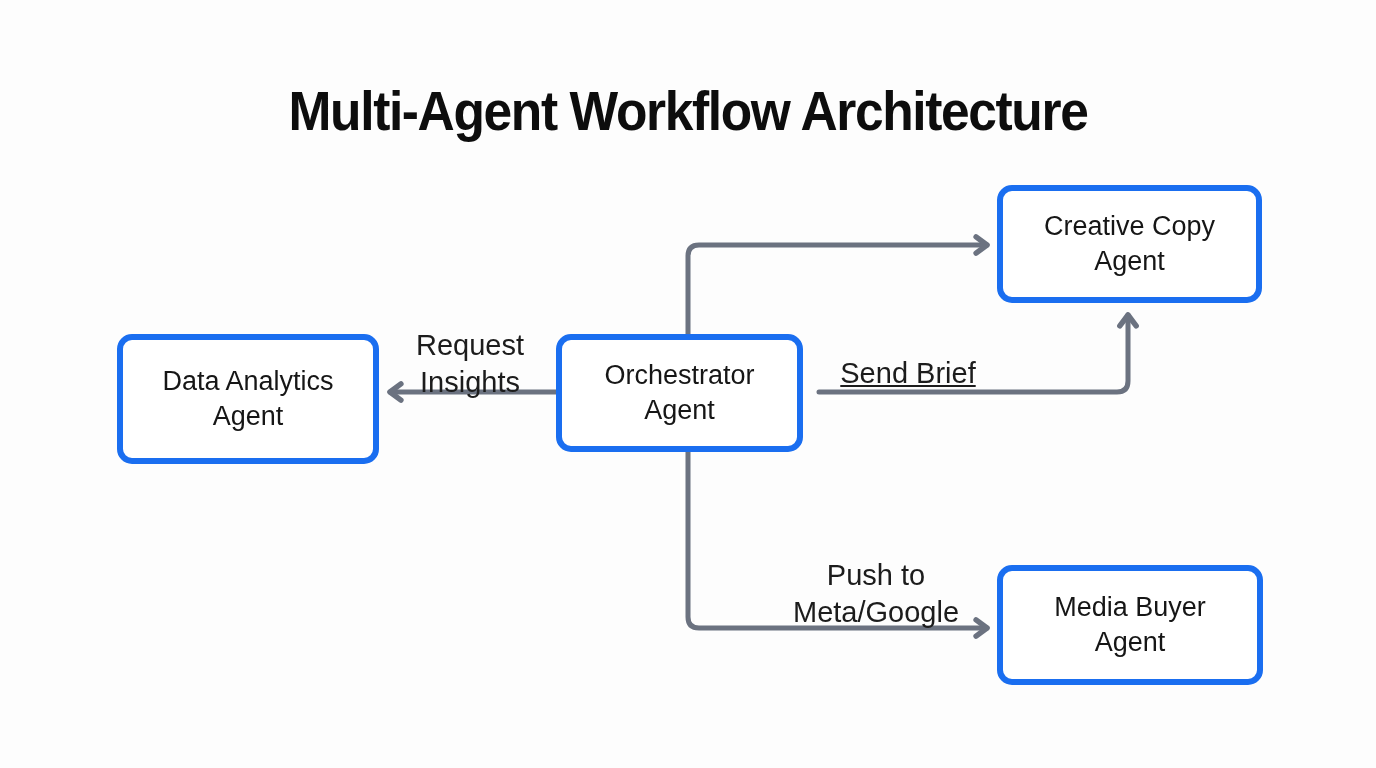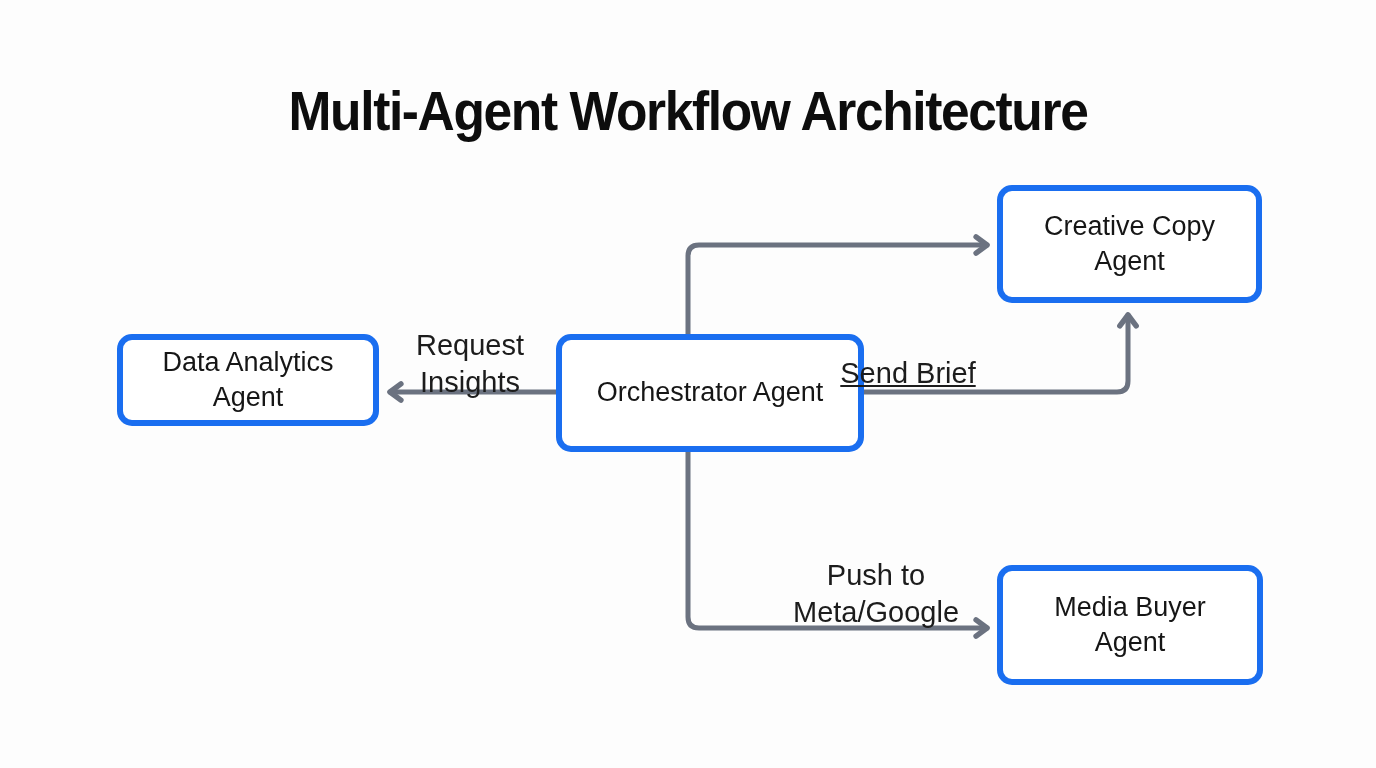--- a/index.html
+++ b/index.html
@@ -16,22 +16,22 @@
     transform:scaleX(0.92);transform-origin:50% 50%;white-space:nowrap;
   }
   .connectors{position:absolute;left:0;top:0;width:1376px;height:768px;}
   .connectors path.edge{fill:none;stroke:var(--connector);stroke-width:5;stroke-linecap:round;}
   .arrowhead{fill:none;stroke:var(--connector);stroke-width:5;stroke-linecap:round;stroke-linejoin:round;}
   .node{
     position:absolute;display:flex;align-items:center;justify-content:center;text-align:center;
     background:var(--node-fill);border:6px solid var(--node-border);border-radius:15px;
     color:var(--node-text);font-size:27px;line-height:1.3;padding:4px 24px;
   }
-  .node-data-analytics{left:117px;top:334px;width:262px;height:92px;}
-  .node-orchestrator  {left:556px;top:334px;width:308px;height:118px;}
+  .node-data-analytics{left:117px;top:334px;width:262px;height:130px;}
+  .node-orchestrator  {left:556px;top:334px;width:247px;height:118px;}
   .node-creative-copy {left:997px;top:185px;width:265px;height:118px;}
   .node-media-buyer   {left:997px;top:565px;width:266px;height:120px;}
   .edge-label{
     position:absolute;text-align:center;color:var(--label-text);
     font-size:29px;line-height:1.28;
   }
   .label-request-insights{left:400px;top:327px;width:140px;}
   .label-send-brief{left:838px;top:355px;width:140px;white-space:nowrap;text-decoration:underline;}
   .label-push{left:786px;top:557px;width:180px;}
 </style>

